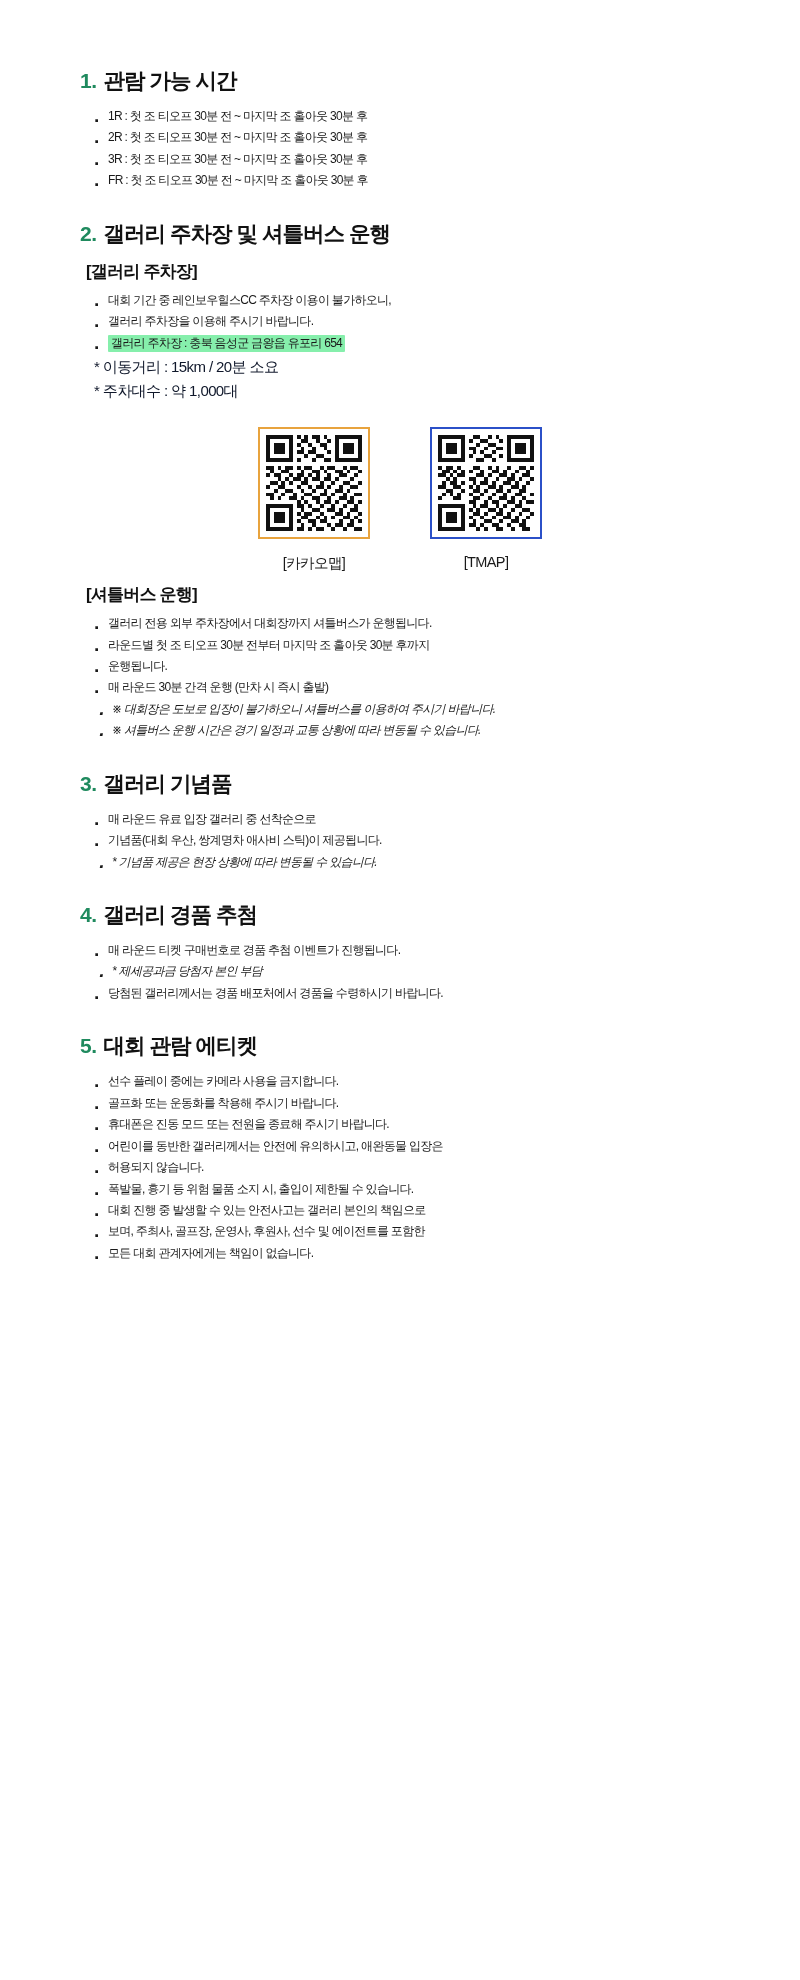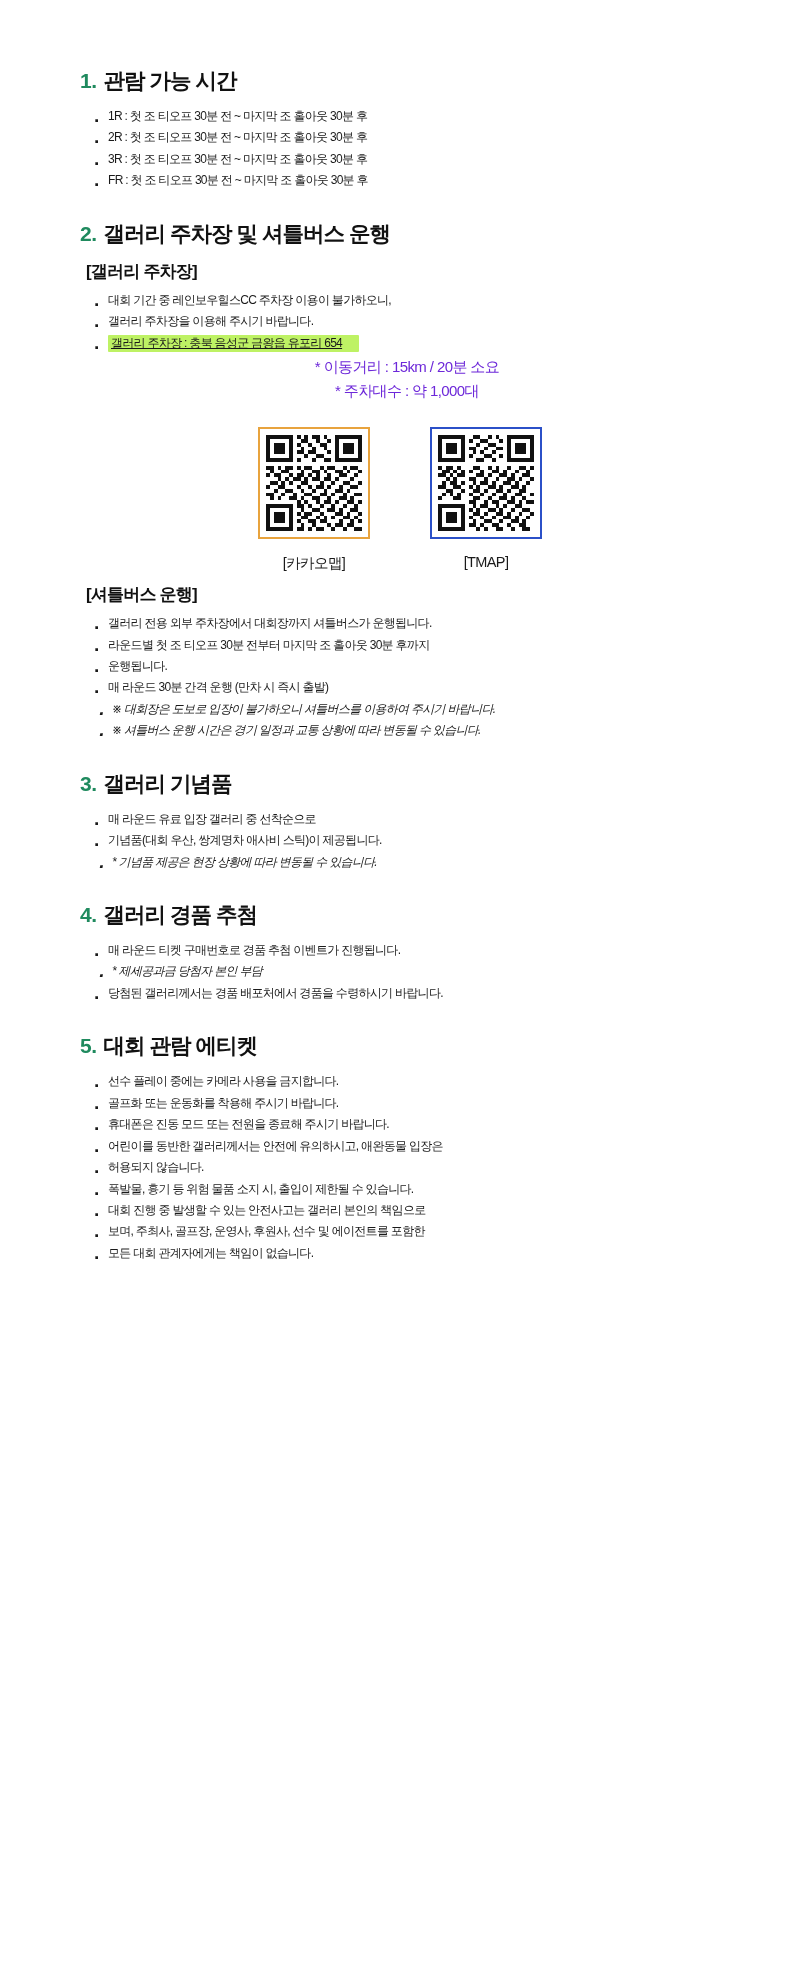--- a/index.html
+++ b/index.html
@@ -66,32 +66,30 @@
     position: absolute;
     left: 0;
     top: -1px;
     font-size: 19px;
     font-weight: bold;
     line-height: 1.55;
     color: #1a1a1a;
   }
   li.nobullet::before { content: ""; }
   .hl {
-    background: #bef264;
-    padding: 1px 17px 2px 3px;
+    background: #86efac;
+    padding: 1px 3px 2px 3px;
     border-radius: 1px;
-    text-decoration: underline;
   }
   .star-line {
     font-size: 15px;
     letter-spacing: -0.6px;
     line-height: 1.6;
     margin-left: 18px;
-    color: #6d28d9;
-    text-align: center;
+    color: #0f172a;
   }
   .note-red {
     color: #e8231a;
     font-size: 14.2px;
     letter-spacing: -0.7px;
     line-height: 1.62;
     margin-left: 4px;
     font-style: italic;
   }
   .indent2 { margin-left: 14px; }

